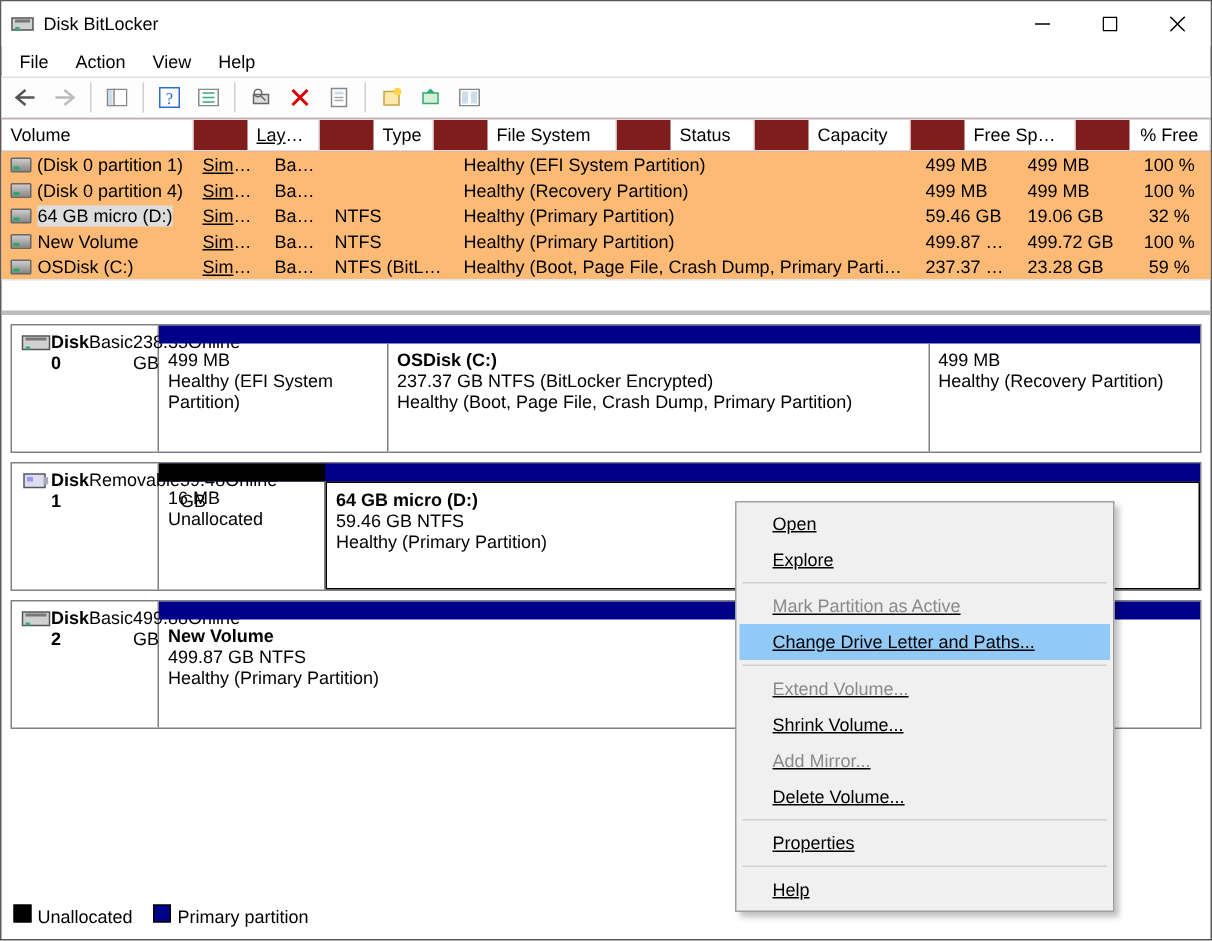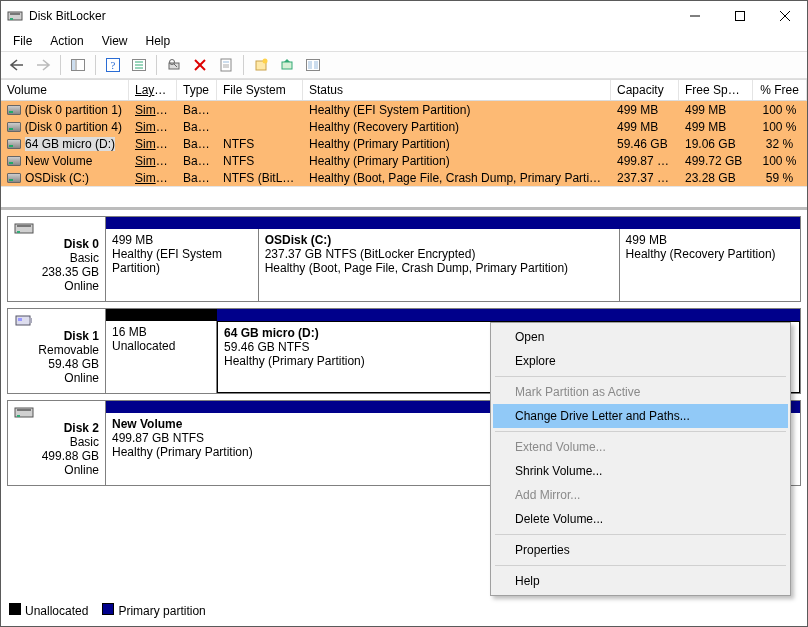--- a/index.html
+++ b/index.html
@@ -51,20 +51,21 @@
     display:flex; align-items:center; justify-content:center;
     border: 1px solid transparent;
   }
   .tsep { width: 1px; height: 20px; background: #d0d0d0; margin: 0 3px; }
   
   .listheader {
     display: flex;
     background: #7f1d1d;
     border-bottom: 1px solid #dcdcdc;
     border-top: 1px solid #dcdcdc;
+    gap: 36px;
   }
   .listheader .col, .row .cell {
     border-right: 1px solid #e4e4e4;
     padding: 3px 6px;
     overflow: hidden;
     text-overflow: ellipsis;
     white-space: nowrap;
   }
   .listheader .col { font-weight: 400; background: #fff; }
   .col-volume { width: 128px; }
@@ -93,23 +94,22 @@
     border: 1px solid #808080;
     margin: 6px;
     min-height: 86px;
     background:#fff;
   }
   .diskinfo {
     width: 98px;
     border-right: 1px solid #808080;
     padding: 4px 6px;
     display:flex;
-    flex-direction:column;
+    flex-direction:row;
     gap:0px;
-    text-align:right;
   }
   .diskinfo .disk-icon { width: 20px; height: 14px; margin-bottom:2px; display:flex; align-items:center;}
   .diskinfo .dname { font-weight: 700; }
   .parts { flex:1; display:flex; flex-direction:column; }
   .parts-header { height: 12px; background:#00008b; }
   .parts-body { flex:1; display:flex; }
   .partbox {
     border-right: 1px solid #808080;
     padding: 4px 6px;
     overflow:hidden;
@@ -137,27 +137,28 @@
     font-size:12px;
     padding: 4px 2px;
   }
   .legend .sw { width:12px; height:12px; border:1px solid #000; display:inline-block; margin-right:4px; }
   .legend .sw.black { background:#000;}
   .legend .sw.blue { background:#00008b;}
   
   .ctxmenu {
     position:absolute;
     left: 489px;
-    top: 321px;
-    width: 301px;
+    top: 333px;
+    width: 253px;
     background:#f0f0f0;
     border:1px solid #a0a0a0;
     box-shadow: 3px 3px 4px rgba(0,0,0,0.25);
     padding: 2px;
     z-index: 100;
+    text-decoration: underline;
   }
   .ctxmenu .ci {
     padding: 5px 22px;
     color:#000;
   }
   .ctxmenu .ci.disabled { color:#8a8a8a; }
   .ctxmenu .ci.hover { background:#91c9f7; }
   .ctxmenu .csep { height:1px; background:#d0d0d0; margin: 3px 2px; }
   .frame { position:relative; width:100%; height:100%; }
 </style>

